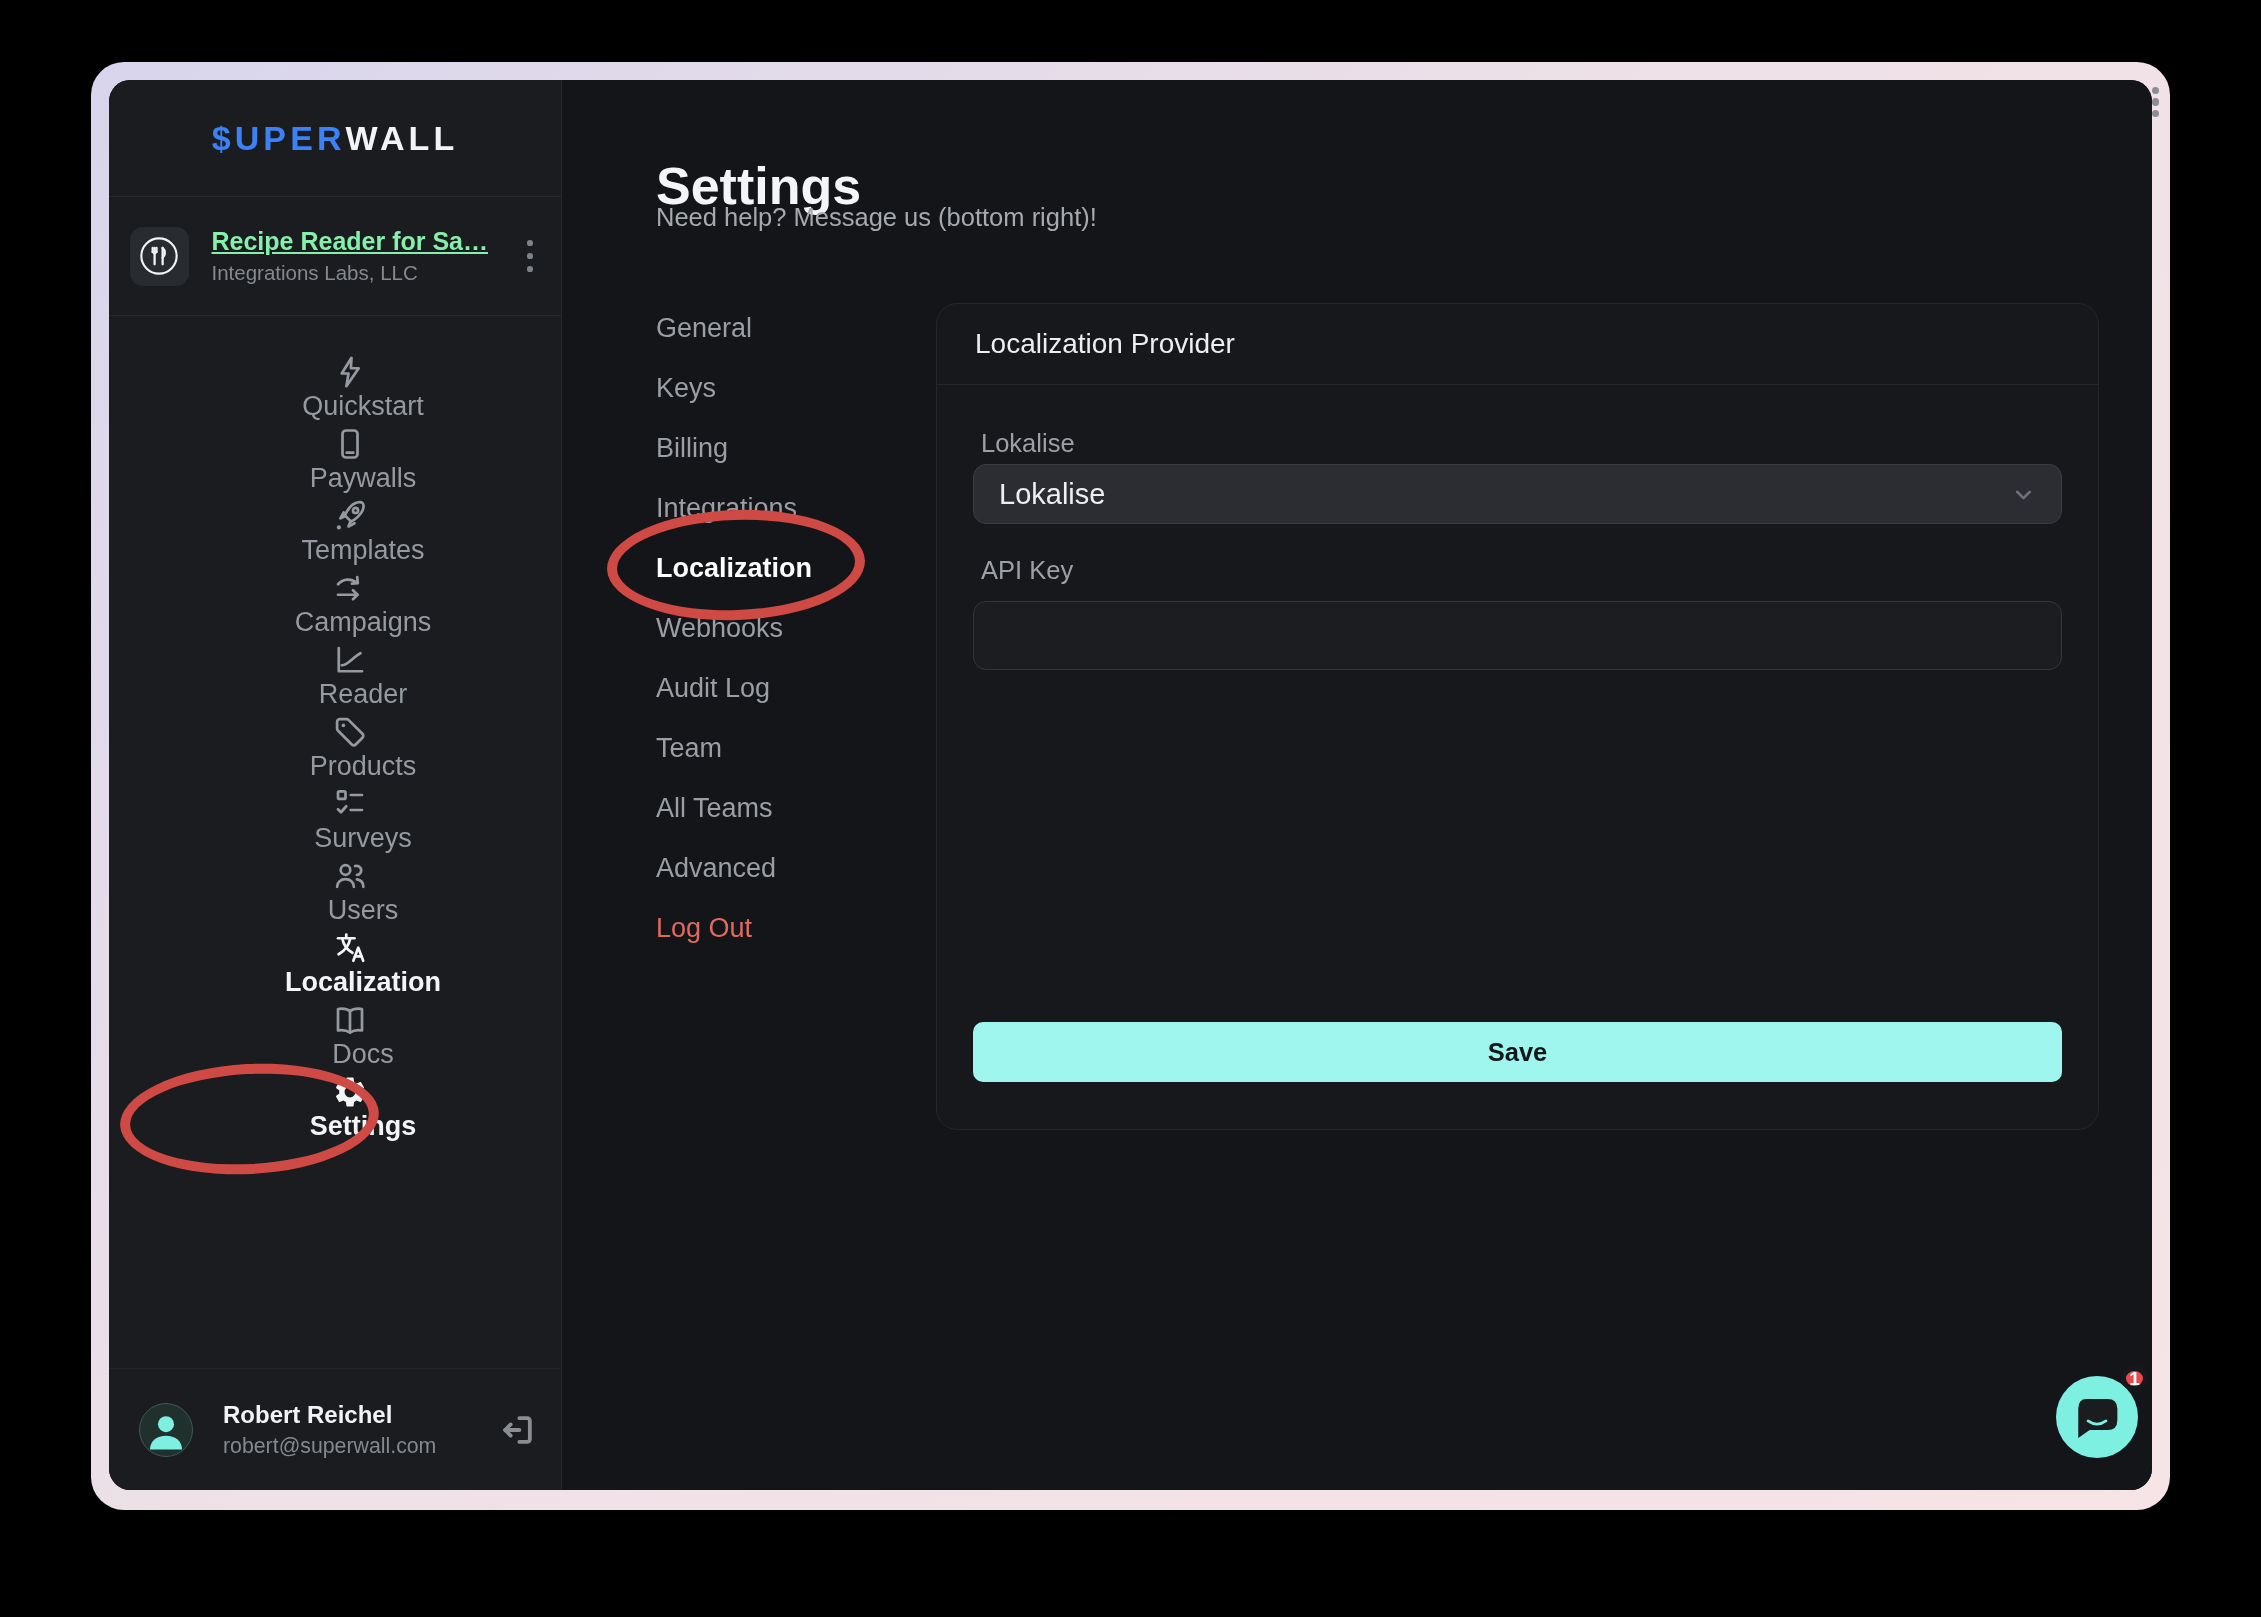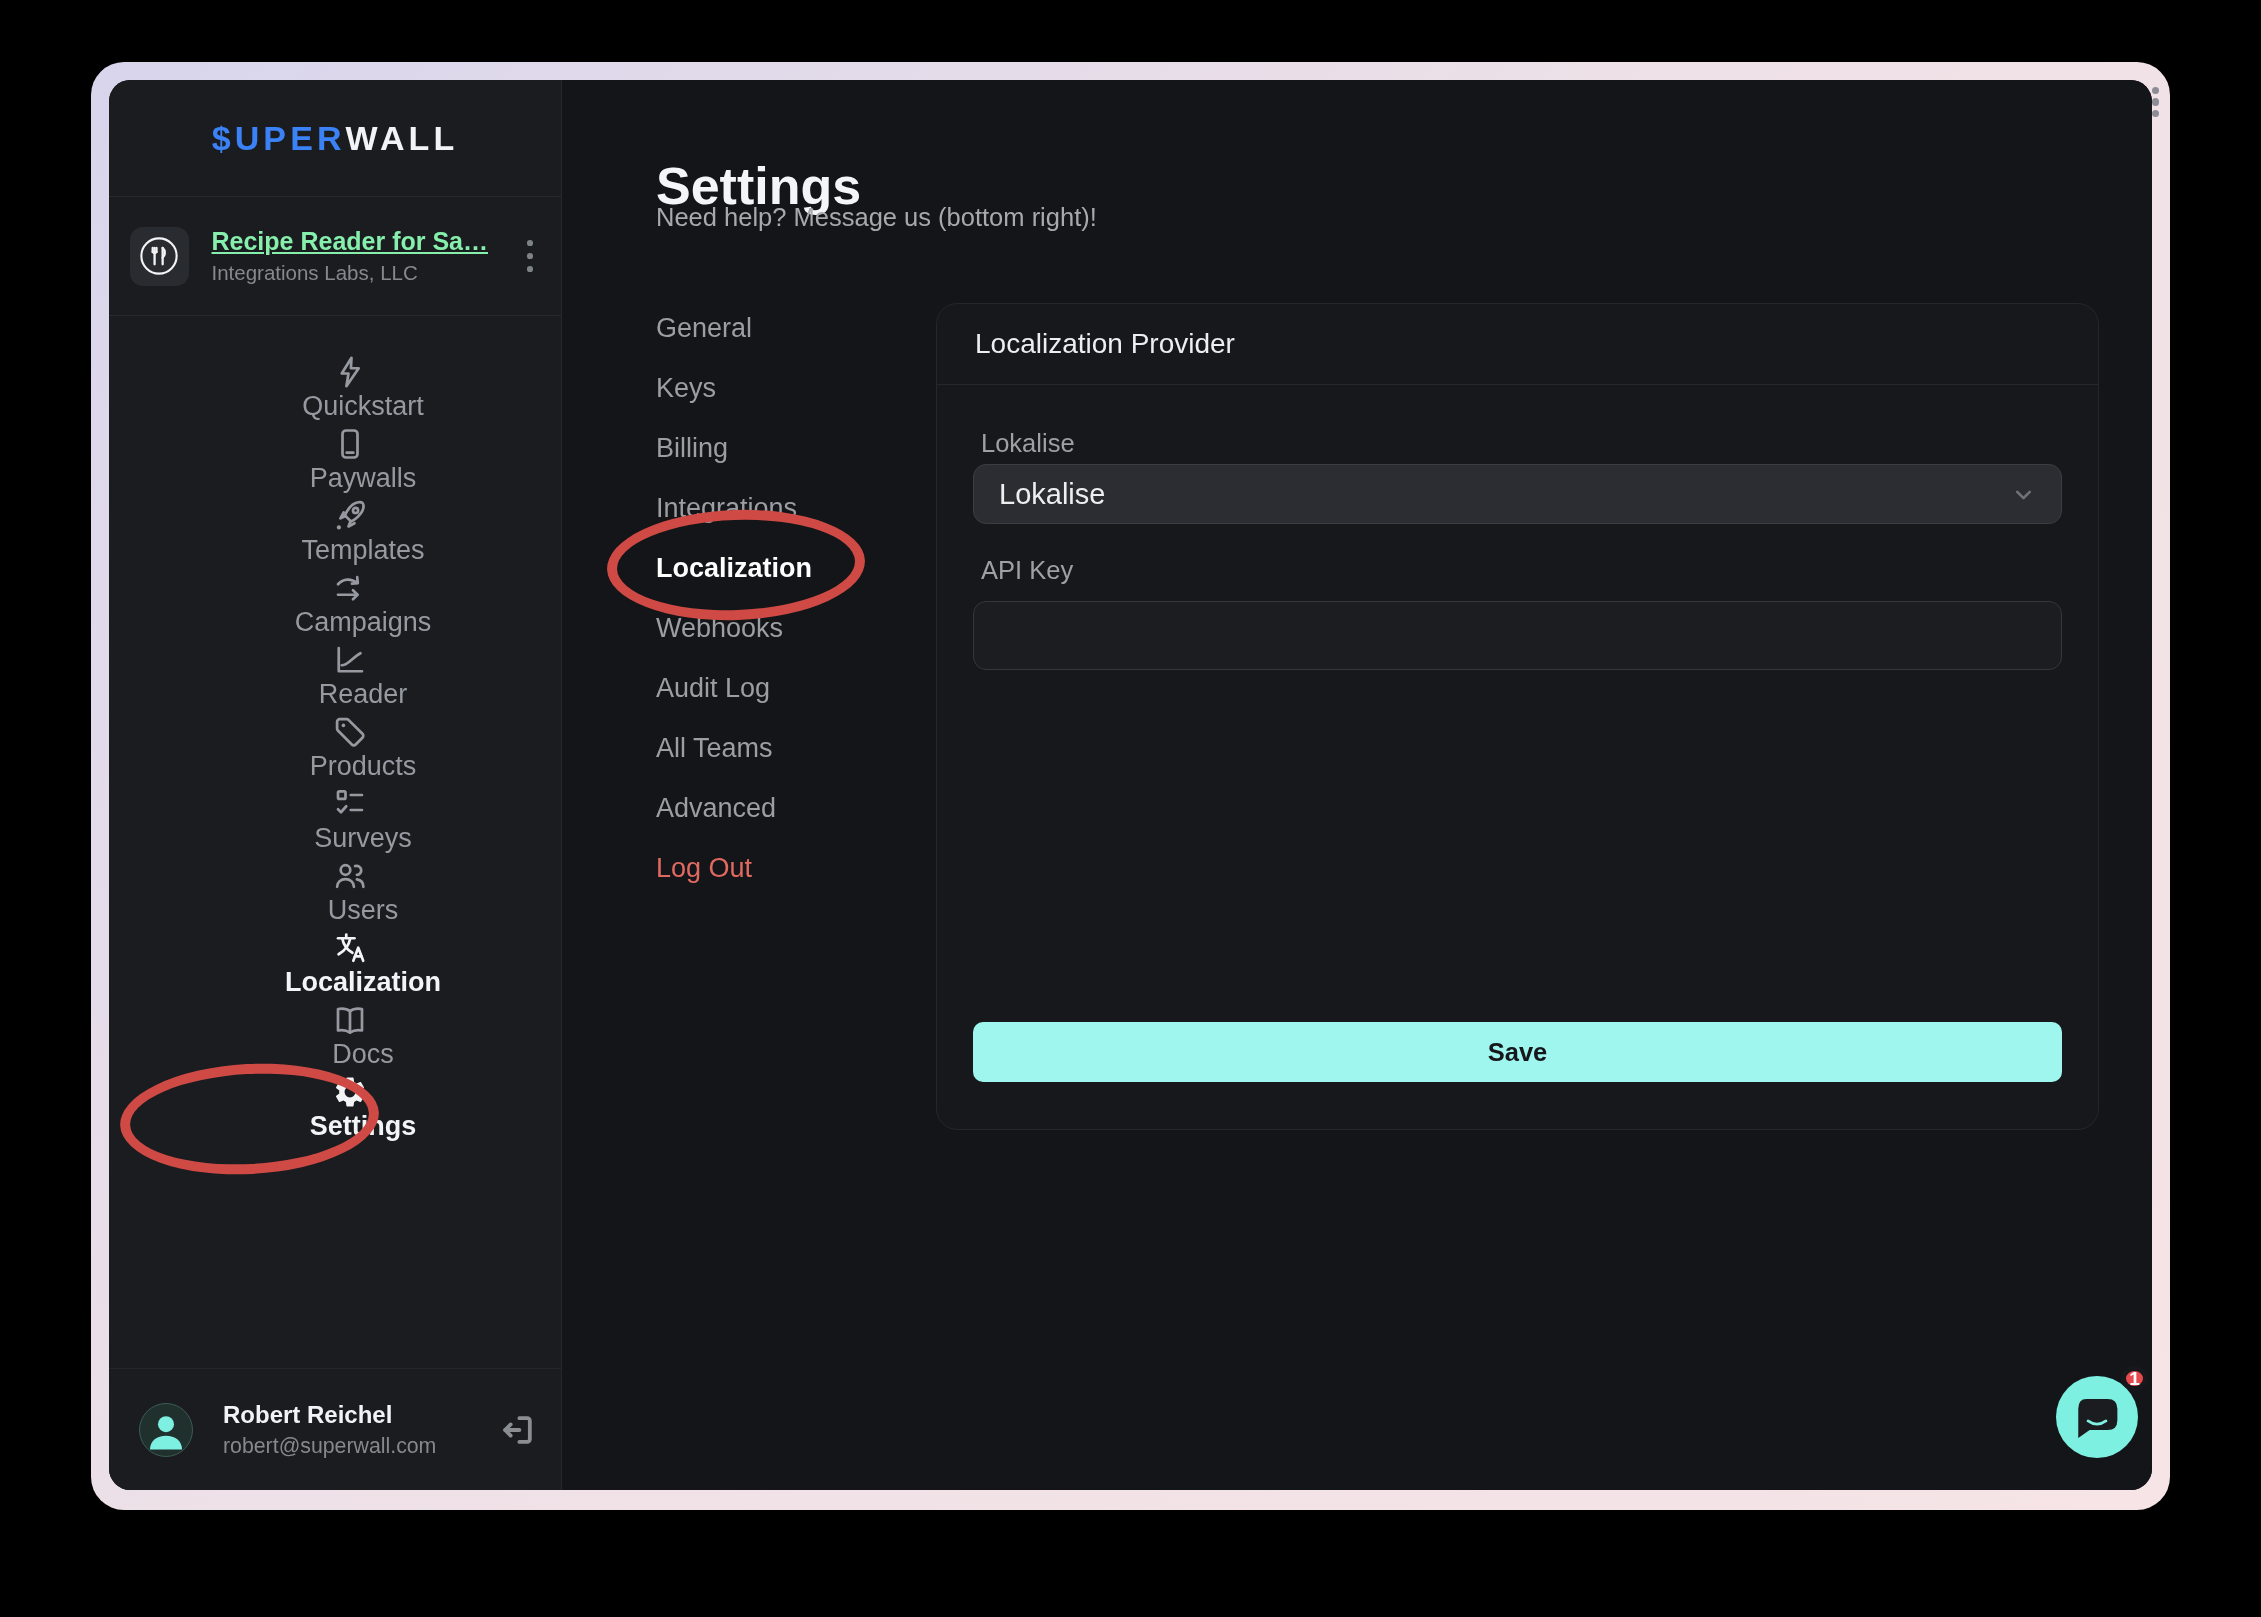--- a/index.html
+++ b/index.html
@@ -270,20 +270,21 @@
         <div class="page-sub">Need help? Message us (bottom right)!</div>
 
         <nav class="set-nav">
           <div class="set-item">General</div>
           <div class="set-item">Keys</div>
           <div class="set-item">Billing</div>
           <div class="set-item">Integrations</div>
           <div class="set-item active">Localization</div>
           <div class="set-item">Webhooks</div>
           <div class="set-item">Audit Log</div>
+          <div class="set-item">Team</div>
           <div class="set-item">All Teams</div>
           <div class="set-item">Advanced</div>
           <div class="set-item danger">Log Out</div>
         </nav>
 
         <div class="ellipse nav-localization"></div>
 
         <section class="card">
           <div class="card-head">
             <span class="card-title">Localization Provider</span>

